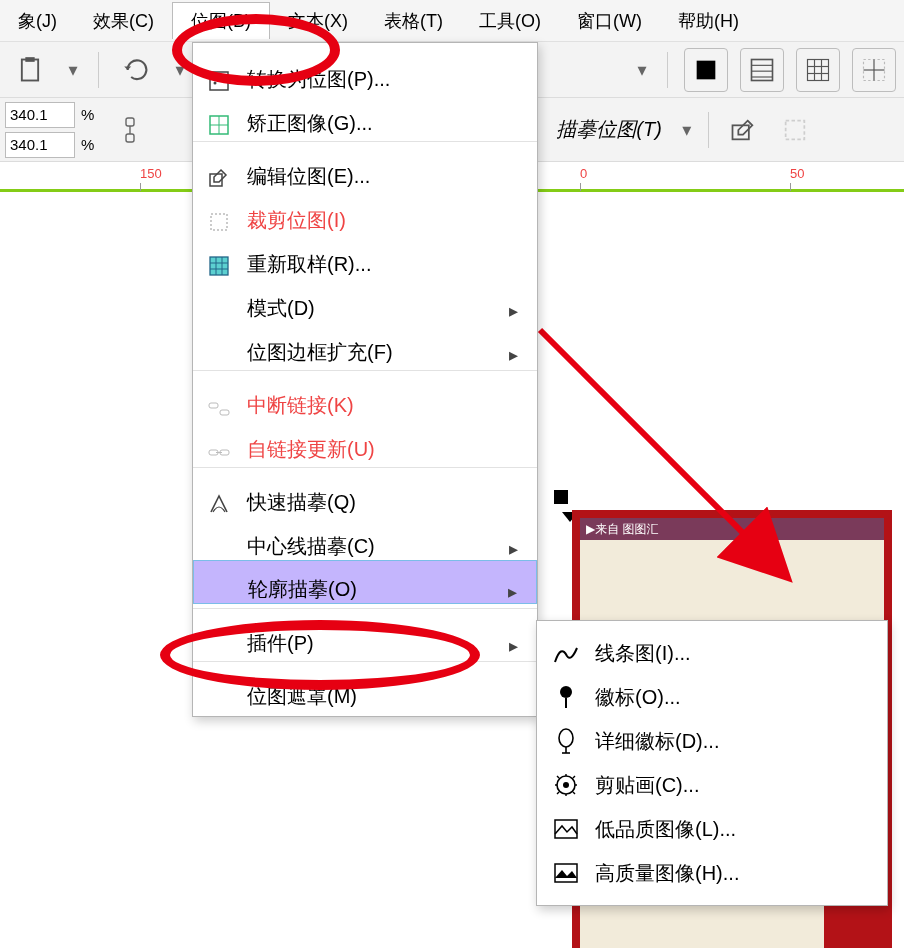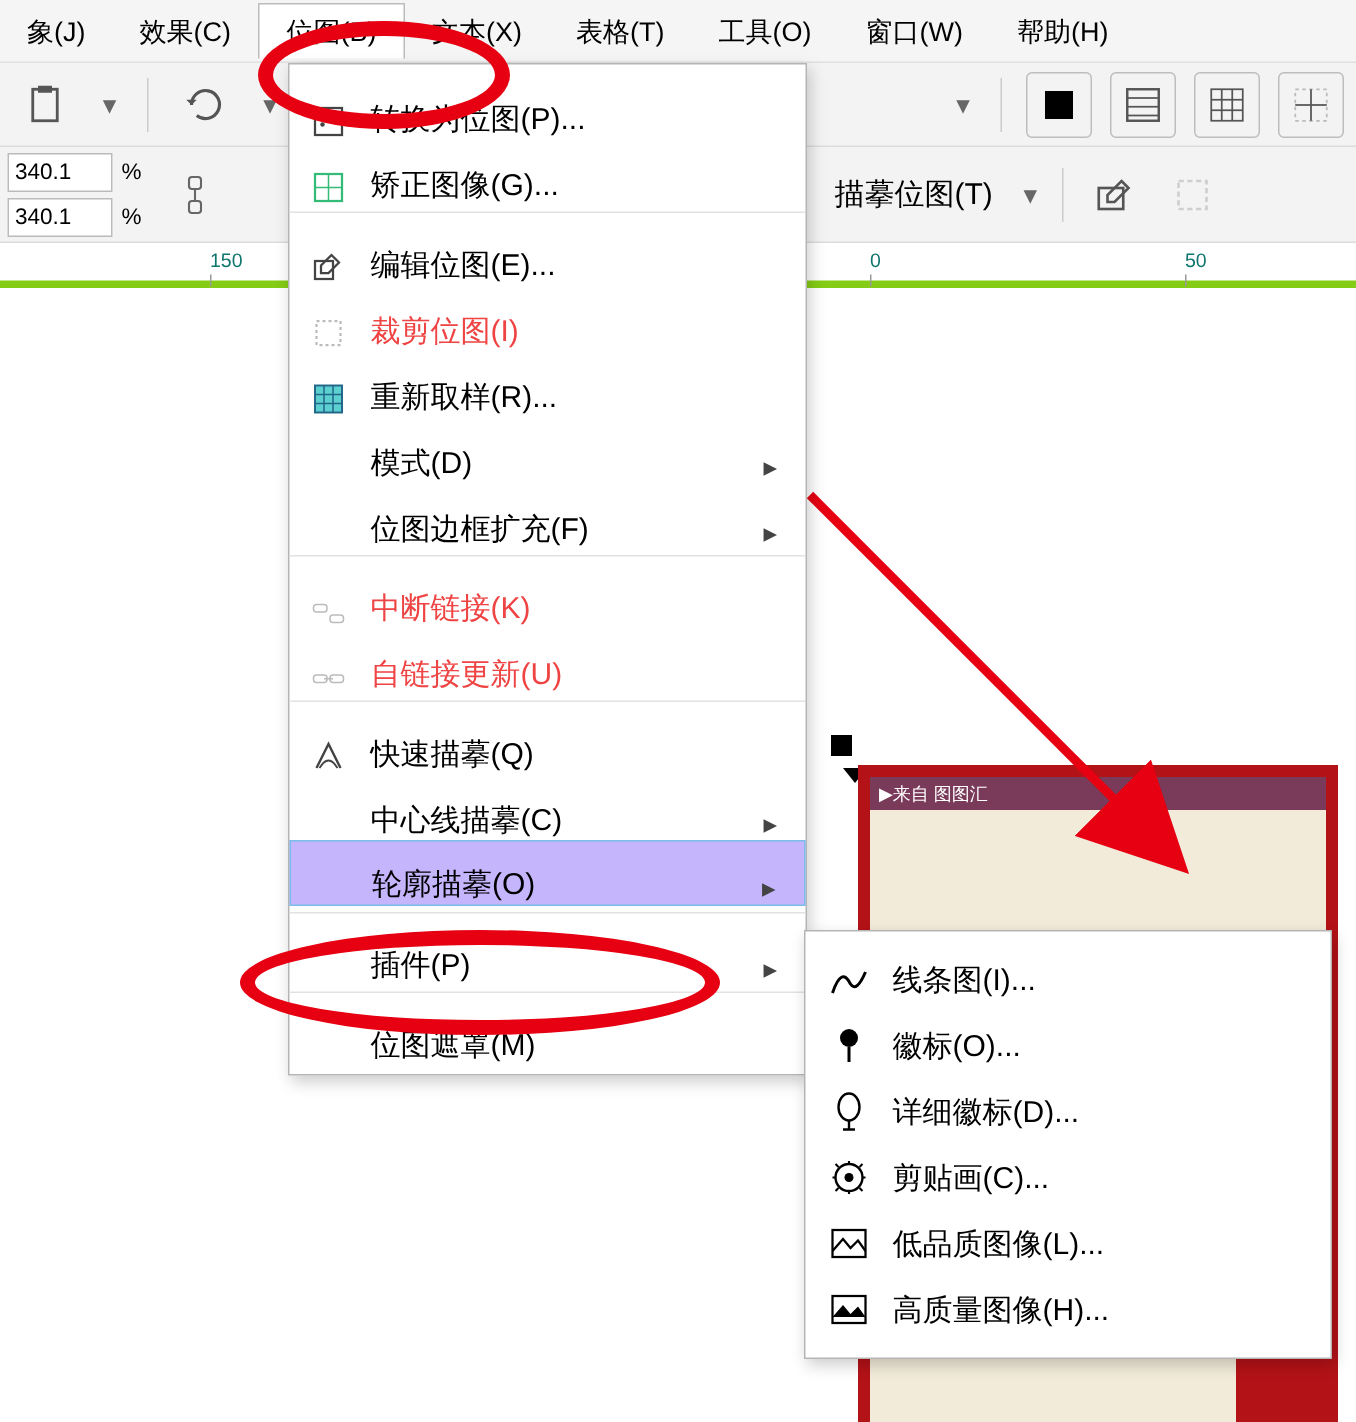--- a/index.html
+++ b/index.html
@@ -67,30 +67,30 @@
     padding:0 5px;
     gap:8px;
     position:relative;
     z-index:2;
   }
   .numfield {
     width:70px;height:26px;border:1px solid #bbb;background:#fff;
     font-size:15px;padding:0 4px;line-height:24px;
   }
   .pct { font-size:15px; padding:0 6px;}
-  .tracelabel{font-size:20px;padding:0 8px;}
+  .tracelabel{font-size:20px;padding:0 8px;font-style:italic;}
 
   
   .ruler {
     height: 30px;
     background:#fff;
-    border-bottom:5px solid #84cc16;
+    border-bottom:3px solid #84cc16;
     position:relative;
     z-index:1;
-    font-size:13px;color:#0f766e;text-decoration:underline;
+    font-size:13px;color:#ef4444;text-decoration:underline;
   }
   .ruler .tick{position:absolute;top:4px;}
   .ruler .tick::after{content:"";display:block;border-left:1px solid #999;height:8px;margin-top:2px;}
 
   
   .dropdown {
     position:absolute;
     top:42px;
     left:192px;
     width:346px;

